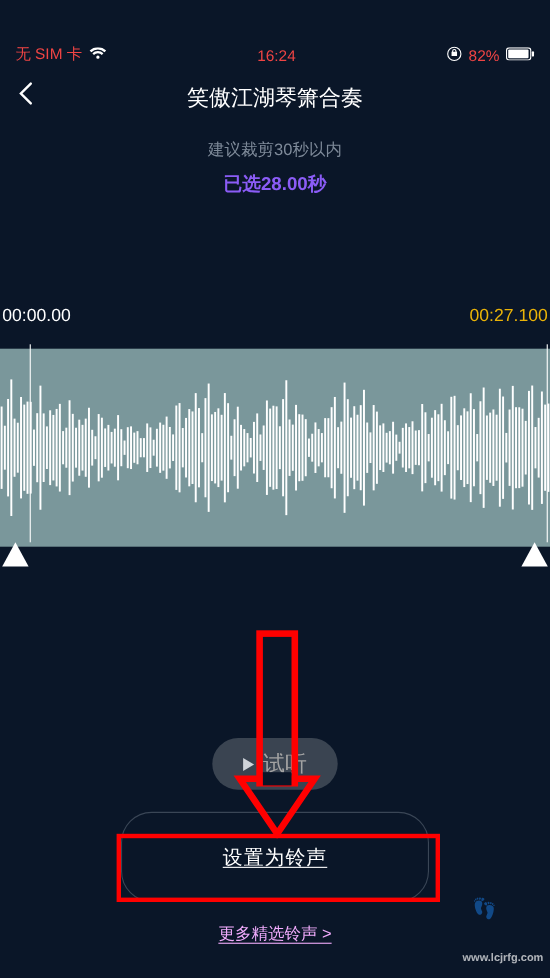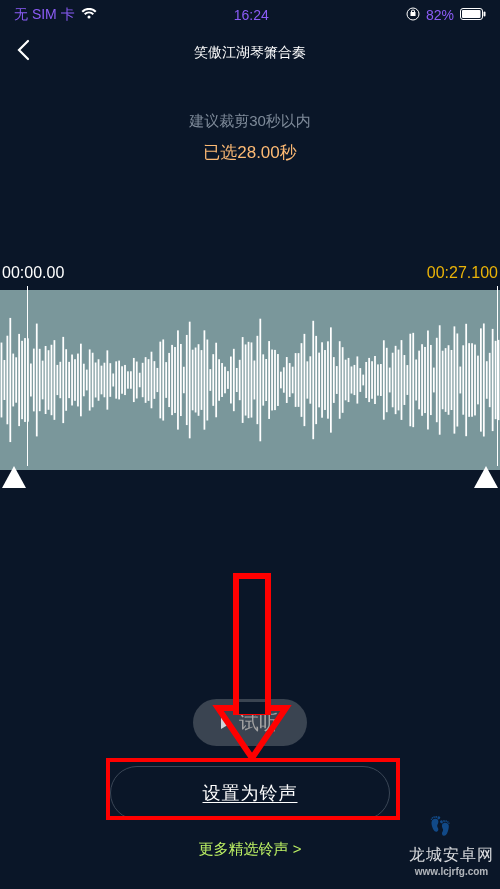--- a/index.html
+++ b/index.html
@@ -11,53 +11,54 @@
       color: #ffffff;
       position: relative;
       overflow: hidden;
     }
     .status-bar {
       display: flex;
       justify-content: space-between;
       align-items: center;
       padding: 6px 14px;
       font-size: 14px;
-      color: #8b5cf6;
+      color: #ef4444;
+      margin-top: 35px;
     }
     .status-left, .status-right { display: flex; align-items: center; gap: 6px; }
     .header {
       display: flex;
       align-items: center;
       padding: 10px 16px;
       position: relative;
       height: 46px;
     }
     .back-btn { font-size: 24px; color: #fff; cursor: pointer; width: 30px; }
     .title {
       position: absolute;
       left: 50%;
       transform: translateX(-50%);
-      font-size: 14px;
+      font-size: 20px;
       font-weight: 500;
     }
     .tips {
       text-align: center;
-      margin-top: 36px;
+      margin-top: 16px;
     }
     .tip-text { color: #7e8a99; font-size: 15px; }
-    .selected-text { color: #fdba74; font-size: 17px; margin-top: 10px; }
+    .selected-text { color: #8b5cf6; font-size: 17px; margin-top: 10px; font-weight: bold; }
     .editor-area {
       position: relative;
       margin-top: 100px;
     }
     .time-row {
       display: flex;
       justify-content: space-between;
       font-size: 16px;
-      padding: 0 2px 8px;
+      padding: 0 2px 20px;
     }
     .time-left { color: #ffffff; }
     .time-right { color: #eab308; }
     .waveform-container {
       position: relative;
       height: 180px;
       background: #7a979b;
       overflow: hidden;
     }
     .waveform-svg { width: 100%; height: 100%; display: block; }
@@ -109,36 +110,37 @@
     .play-icon {
       width: 0; height: 0;
       border-left: 10px solid #cfd4da;
       border-top: 6px solid transparent;
       border-bottom: 6px solid transparent;
     }
     .set-ringtone-btn {
       display: block;
       margin: 0 auto;
       width: 280px;
-      padding: 14px 0;
+      padding: 28px 0;
       border: 1px solid #3a4656;
       border-radius: 28px;
       color: #ffffff;
       font-size: 18px;
       background: transparent;
       letter-spacing: 1px;
       cursor: pointer;
       text-decoration: underline;
       text-underline-offset: 3px;
     }
     .more-link {
       display: block;
       margin-top: 20px;
-      color: #bef264;
+      color: #f0abfc;
       font-size: 15px;
+      text-decoration: underline;
       text-underline-offset: 3px;
       cursor: pointer;
     }
     .red-box {
       position: absolute;
       border: 4px solid #ff0000;
       pointer-events: none;
     }
     .red-box-1 {
       left: 106px; top: 758px; width: 294px; height: 62px;
@@ -415,15 +417,14 @@
 
 <div class="red-box red-box-1"></div>
 <svg class="red-arrow" width="90" height="190">
   <rect x="30" y="4" width="32" height="136" fill="none" stroke="#ff0000" stroke-width="6"></rect>
   <polygon points="12,136 80,136 46,186" fill="none" stroke="#ff0000" stroke-width="6"></polygon>
   <rect x="33" y="130" width="26" height="12" fill="#0a1628"></rect>
 </svg>
 
 <div class="watermark-foot">👣</div>
 <div class="watermark">
-  <div class="big">龙城安卓网</div>
   <div class="small">www.lcjrfg.com</div>
 </div>
 
 </body></html>

